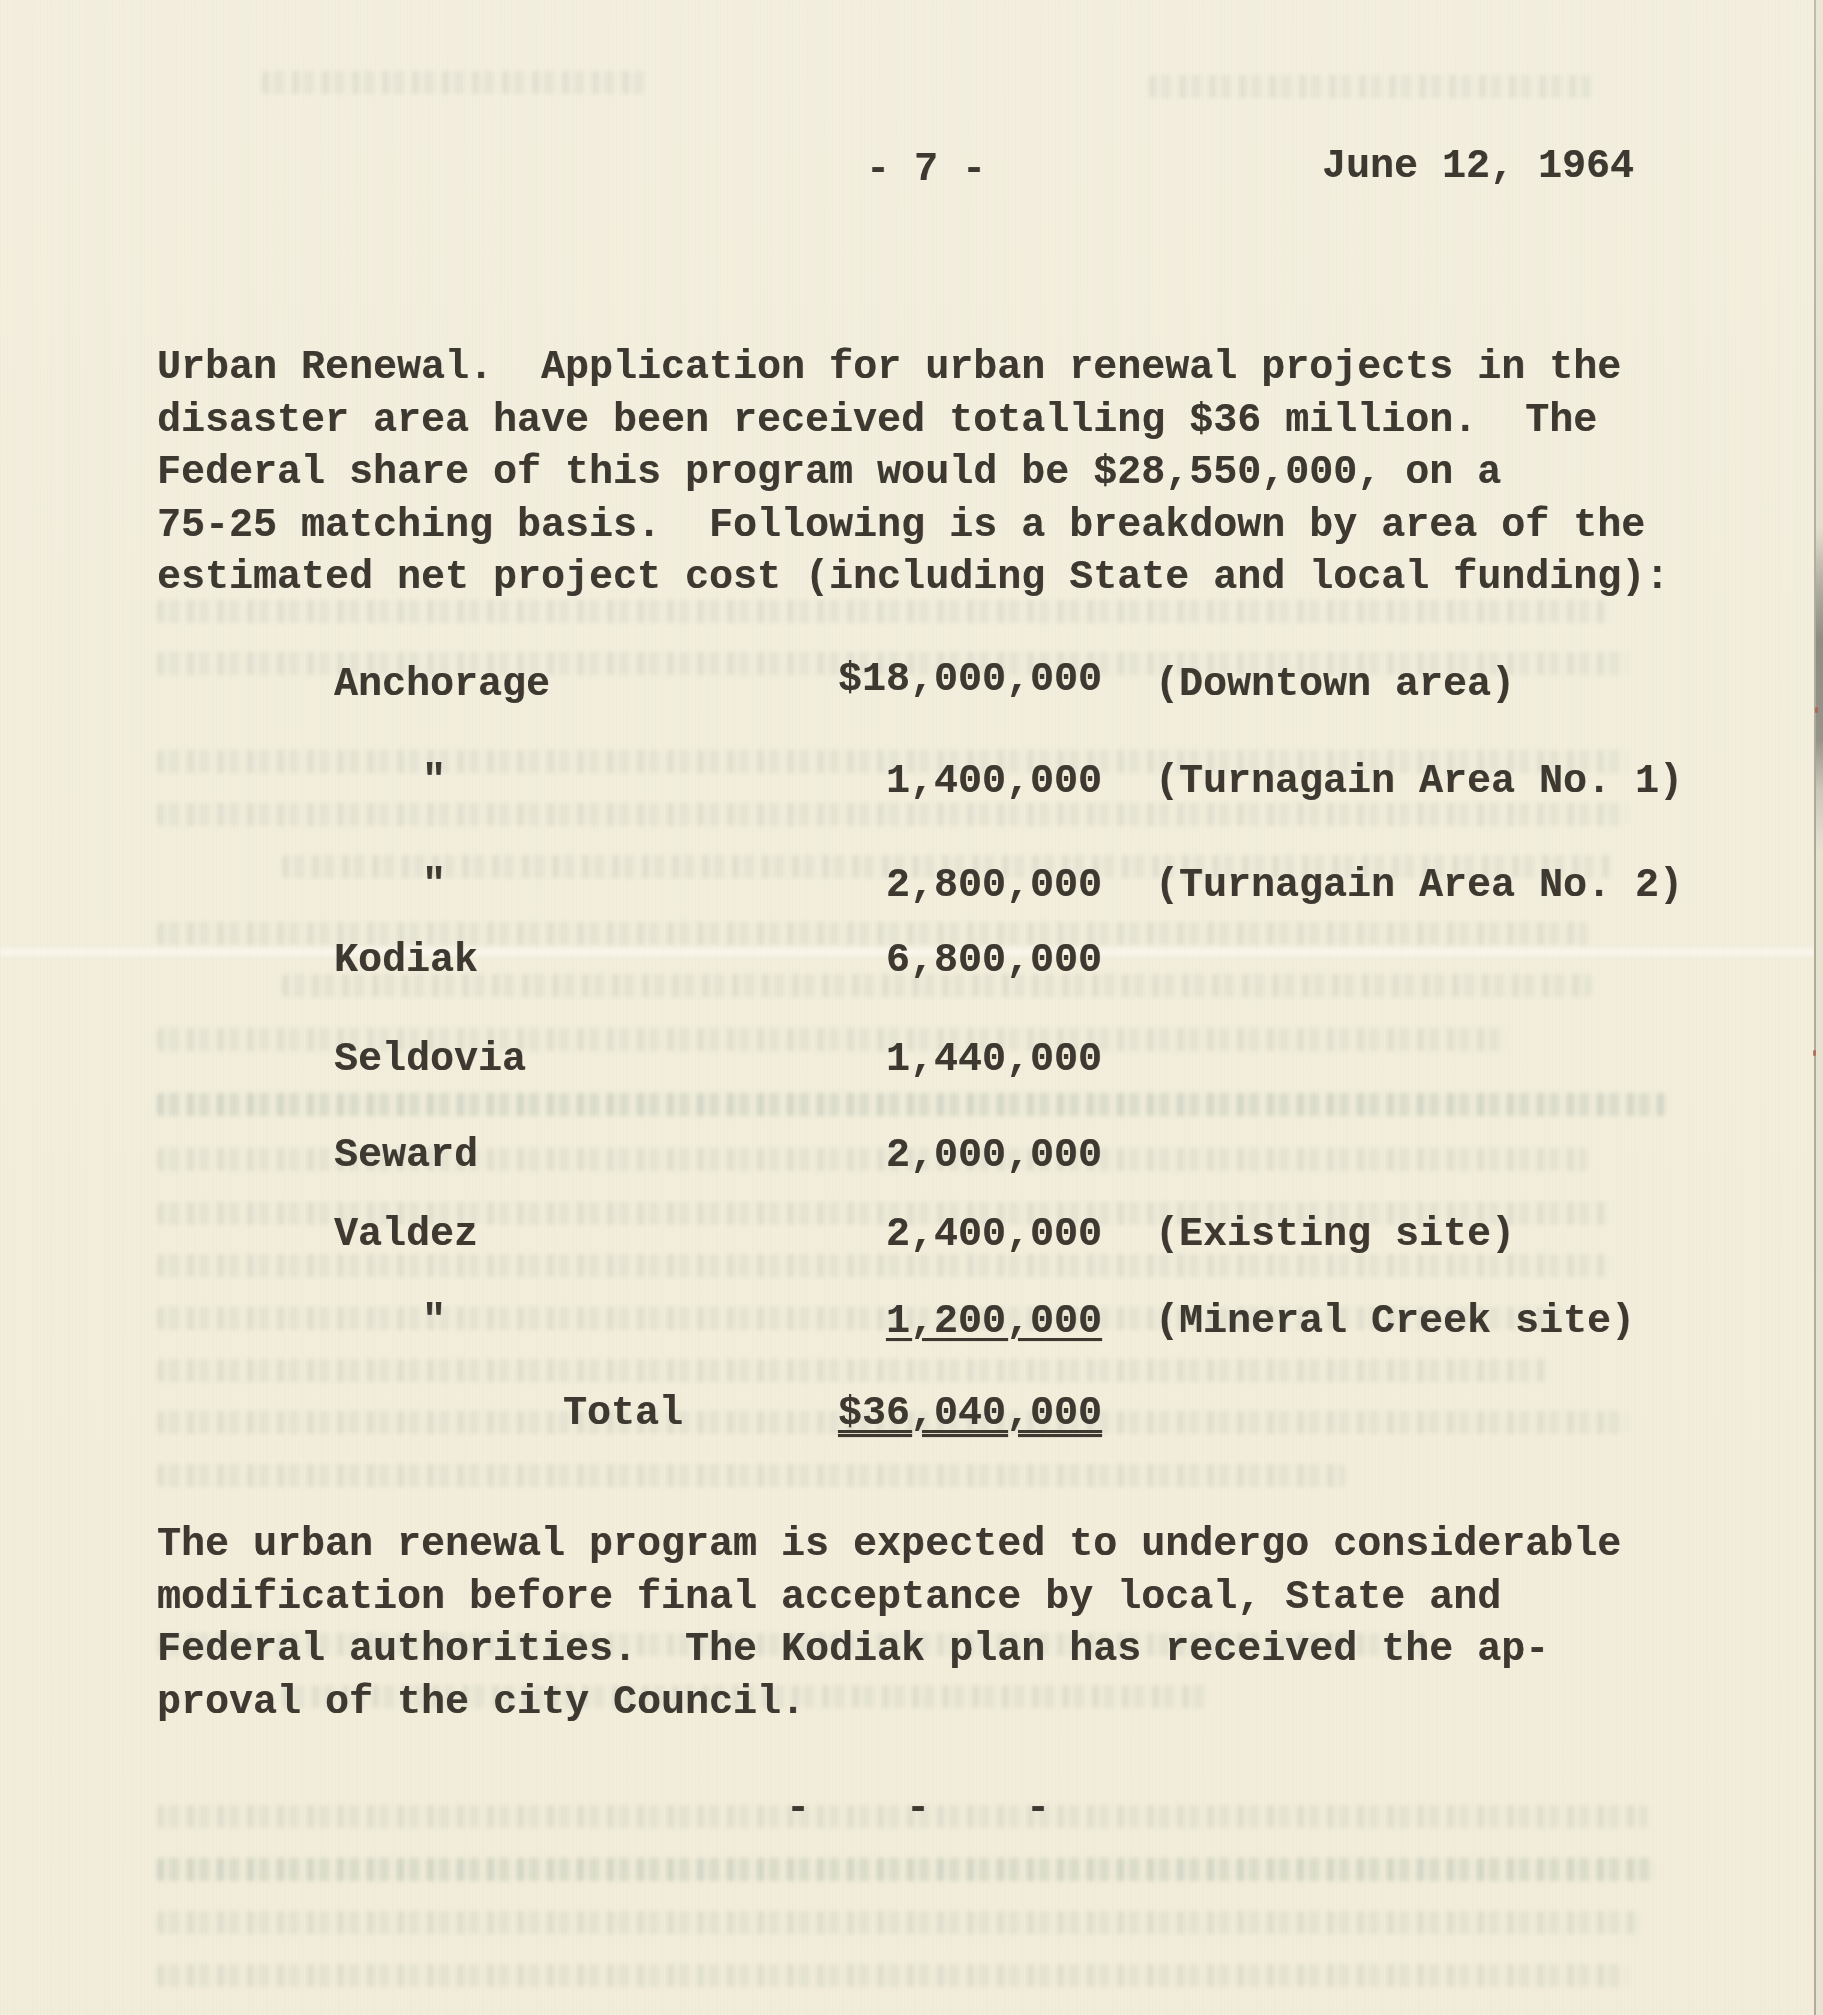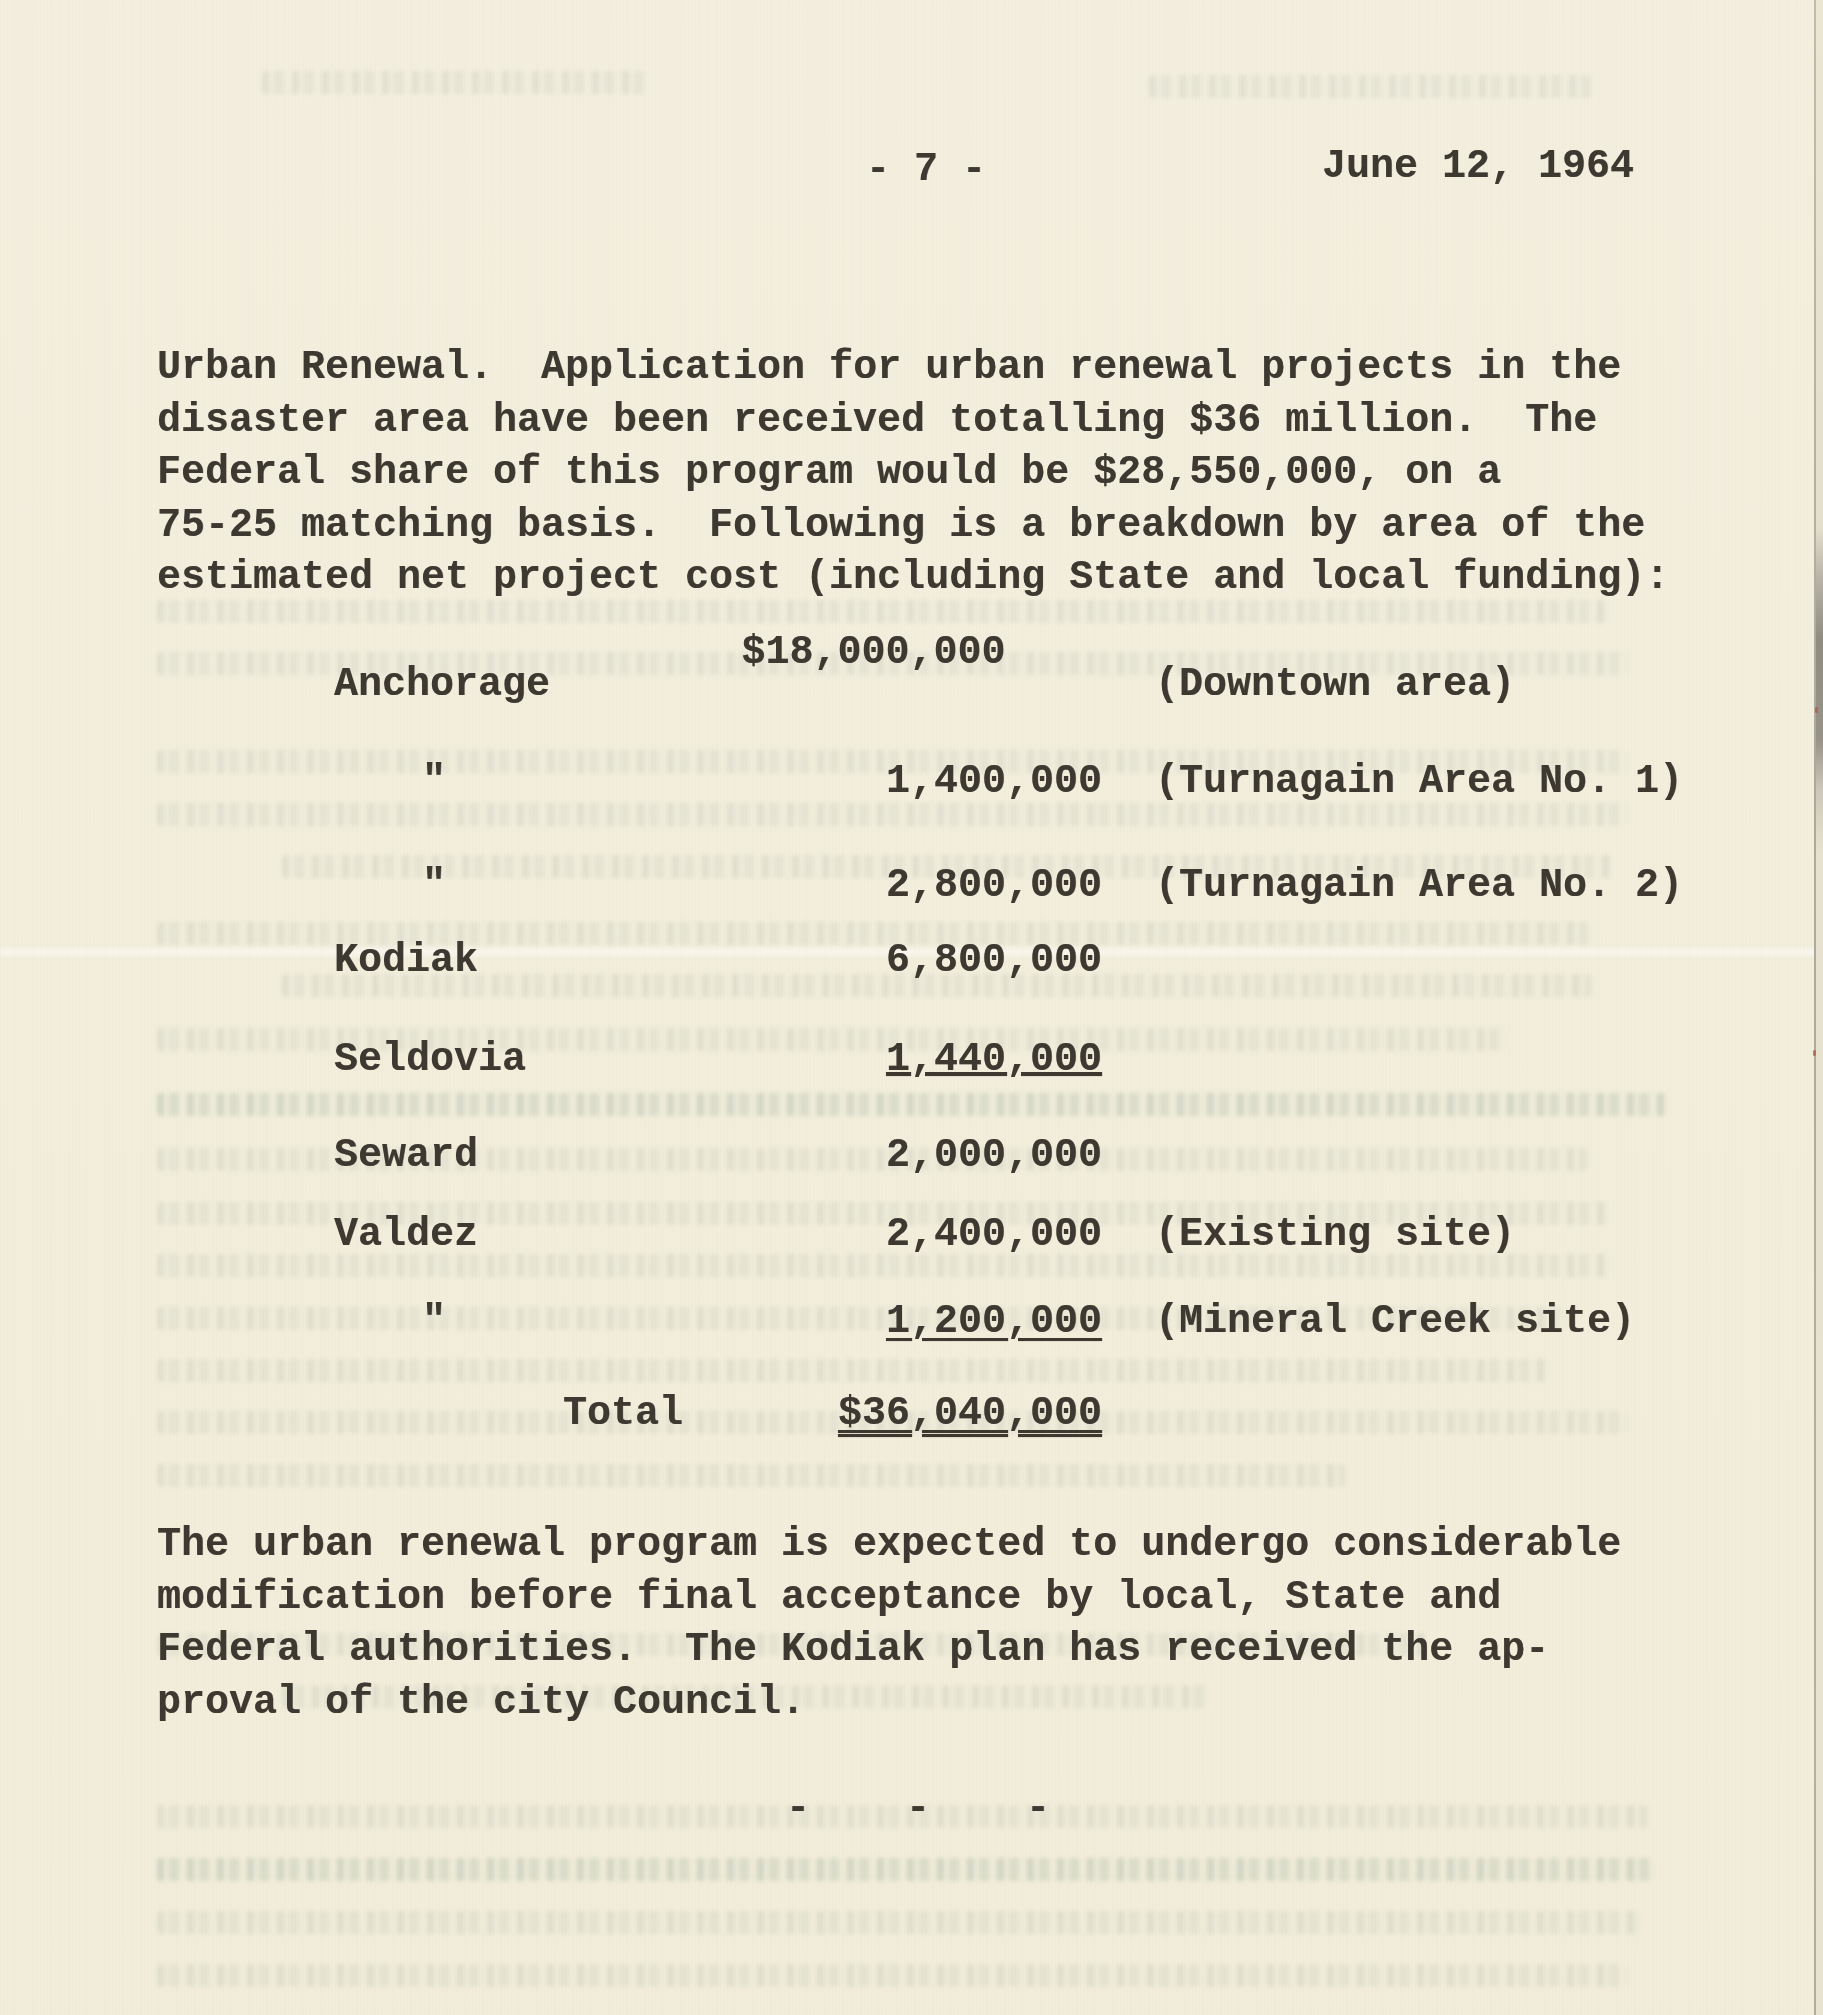--- a/index.html
+++ b/index.html
@@ -116,21 +116,21 @@
     <div class="tw" style="left:157px;top:399px;">disaster area have been received totalling $36 million.  The</div>
     <div class="tw" style="left:157px;top:451px;">Federal share of this program would be $28,550,000, on a</div>
     <div class="tw" style="left:157px;top:504px;">75-25 matching basis.  Following is a breakdown by area of the</div>
     <div class="tw" style="left:157px;top:556px;">estimated net project cost (including State and local funding):</div>
   </div>
 
   <div>
 
     <div>
       <span class="tw row-city" style="top:663px;">Anchorage</span>
-      <span class="tw row-amount" style="top:631px;text-align:center;">$18,000,000</span>
+      <span class="tw row-amount" style="top:658px;">$18,000,000</span>
       <span class="tw row-note" style="top:663px;">(Downtown area)</span>
     </div>
 
     <div>
       <span class="tw row-city ditto" style="top:760px;">"</span>
       <span class="tw row-amount" style="top:760px;">1,400,000</span>
       <span class="tw row-note" style="top:760px;">(Turnagain Area No. 1)</span>
     </div>
 
     <div>
@@ -139,21 +139,21 @@
       <span class="tw row-note" style="top:864px;">(Turnagain Area No. 2)</span>
     </div>
 
     <div>
       <span class="tw row-city" style="top:939px;">Kodiak</span>
       <span class="tw row-amount" style="top:939px;">6,800,000</span>
     </div>
 
     <div>
       <span class="tw row-city" style="top:1038px;">Seldovia</span>
-      <span class="tw row-amount" style="top:1038px;text-decoration:underline;">1,440,000</span>
+      <span class="tw row-amount" style="top:1038px;">1,440,000</span>
     </div>
 
     <div>
       <span class="tw row-city" style="top:1134px;">Seward</span>
       <span class="tw row-amount" style="top:1134px;">2,000,000</span>
     </div>
 
     <div>
       <span class="tw row-city" style="top:1213px;">Valdez</span>
       <span class="tw row-amount" style="top:1213px;">2,400,000</span>

